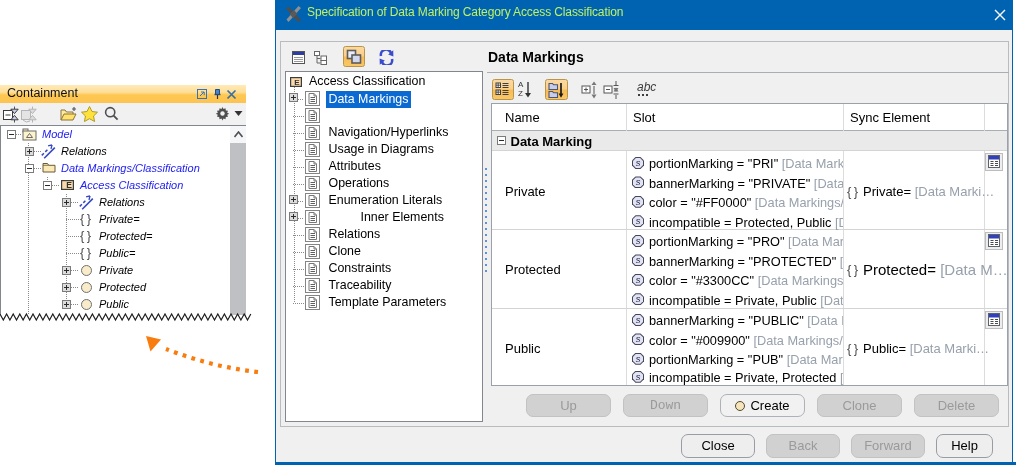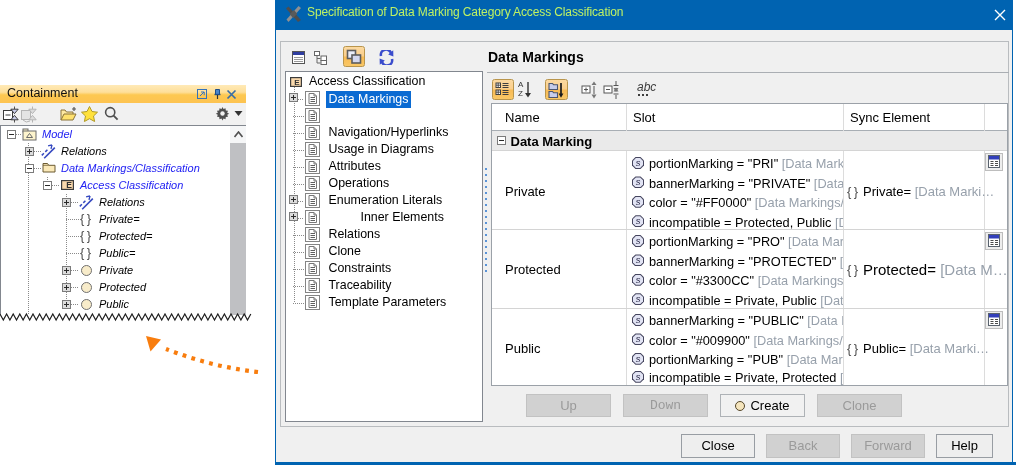--- a/index.html
+++ b/index.html
@@ -11,21 +11,21 @@
 .exp { position:absolute; width:9px; height:9px; background:#fff; border:1px solid #7b7b7b; z-index:3; }
 .exp.gray { background:#dcdcdc; }
 .exp i { position:absolute; left:1px; right:1px; top:3px; height:1px; background:#2a2a2a; }
 .exp.plus b { position:absolute; top:1px; bottom:1px; left:3px; width:1px; background:#2a2a2a; }
 .vdots { position:absolute; width:1px; background-image:repeating-linear-gradient(to bottom,#8a8a8a 0 1px,transparent 1px 2px); }
 .hdots { position:absolute; height:1px; background-image:repeating-linear-gradient(to right,#8a8a8a 0 1px,transparent 1px 2px); }
 .curly { position:absolute; font-size:13px; color:#4f4f4f; letter-spacing:2.5px; }
 .circ { position:absolute; width:11px; height:11px; border-radius:50%; background:#f8ecca; border:1.5px solid #707070; }
 .ficon { position:absolute; }
 .drow { position:absolute; height:17px; line-height:17px; font-size:12.4px; color:#000; white-space:nowrap; }
-.btn { position:absolute; height:23px; font-size:13px; text-align:center; line-height:21px; }
+.btn { position:absolute; height:23px; font-size:13px; text-align:center; line-height:21px;border-radius:7px; }
 .btn.dis { background:#d1d1d1; border:1px solid #c2c2c2; color:#9a9a9a; }
 .btn.en { background:#eeeeee; border:1px solid #989da3; color:#000; }
 .obtn { position:absolute; border:1px solid #b9954c; border-radius:2.5px; background:linear-gradient(to bottom,#fcd9a0 0%,#fbcf8c 46%,#f8bb55 54%,#f9c765 100%); }
 .hcell { position:absolute; top:0; height:26px; line-height:27px; font-size:13px; color:#000; }
 .slotline { position:absolute; height:19.4px; line-height:19.4px; font-size:12.75px; color:#000; white-space:nowrap; overflow:hidden; }
 .ncell { position:absolute; font-size:13px; color:#000; }
 .gray { color:#97a0ab; }
 .sicon { position:absolute; width:12px; height:12px; background:#45455e; clip-path:polygon(29% 0,71% 0,100% 29%,100% 71%,71% 100%,29% 100%,0 71%,0 29%); color:#30304e; font-size:9.5px; line-height:12px; text-align:center; font-style:italic; }
 .sicon:before { content:""; position:absolute; left:1px; top:1px; right:1px; bottom:1px; background:#e2e4f4; clip-path:polygon(29% 0,71% 0,100% 29%,100% 71%,71% 100%,29% 100%,0 71%,0 29%); z-index:-1; }
 </style>
@@ -489,18 +489,19 @@
     <rect x="4" y="3" width="10" height="3.5" fill="#3340bb"></rect>
     <path d="M5.5 8.5 h3 M10 8.5 h3 M5.5 10.5 h3 M10 10.5 h3 M5.5 12.5 h3 M10 12.5 h3" stroke="#4a4a4a" stroke-width="1"></path>
   </svg>
 </div>
 
 <div class="btn dis" style="left:526px;top:394px;width:85px;">Up</div>
 <div class="btn dis" style="left:623px;top:394px;width:85px;font-family:Liberation Mono, monospace;">Down</div>
 <div class="btn en" style="left:720px;top:394px;width:85px;background:#f1f1f1;border-color:#aeb2b6;">
   <span style="display:inline-block;width:10px;height:10px;border-radius:50%;background:#f5e5bd;border:1.5px solid #55472a;vertical-align:-1px;margin-right:5px;"></span>Create</div>
 <div class="btn dis" style="left:817px;top:394px;width:85px;">Clone</div>
+<div class="btn dis" style="left:914px;top:394px;width:85px;">Delete</div>
 
 <div class="btn en" style="left:681px;top:434px;width:74px;height:24px;line-height:22px;">Close</div>
 <div class="btn dis" style="left:766px;top:434px;width:74px;height:24px;line-height:22px;">Back</div>
 <div class="btn dis" style="left:851px;top:434px;width:74px;height:24px;line-height:22px;text-align:center;">Forward</div>
 <div class="btn en" style="left:936px;top:434px;width:57px;height:24px;line-height:22px;">Help</div>
 </div>
 
 </body></html>

